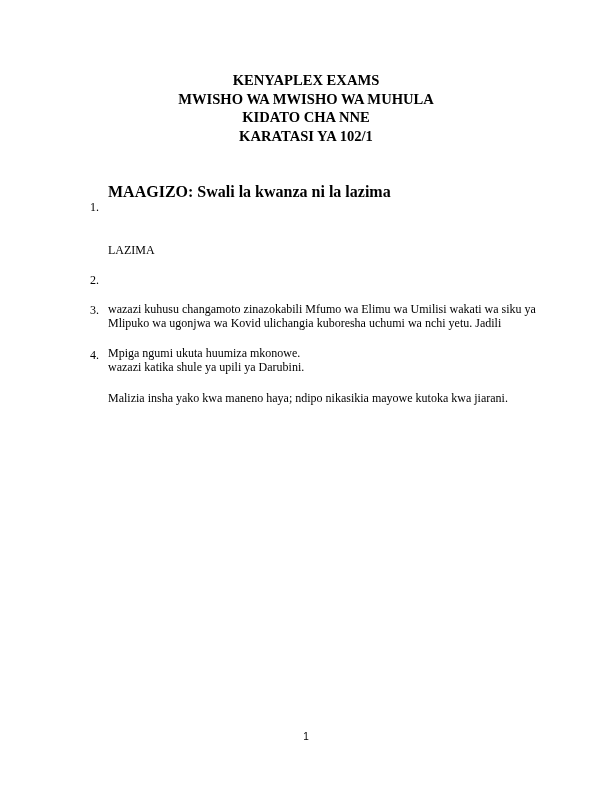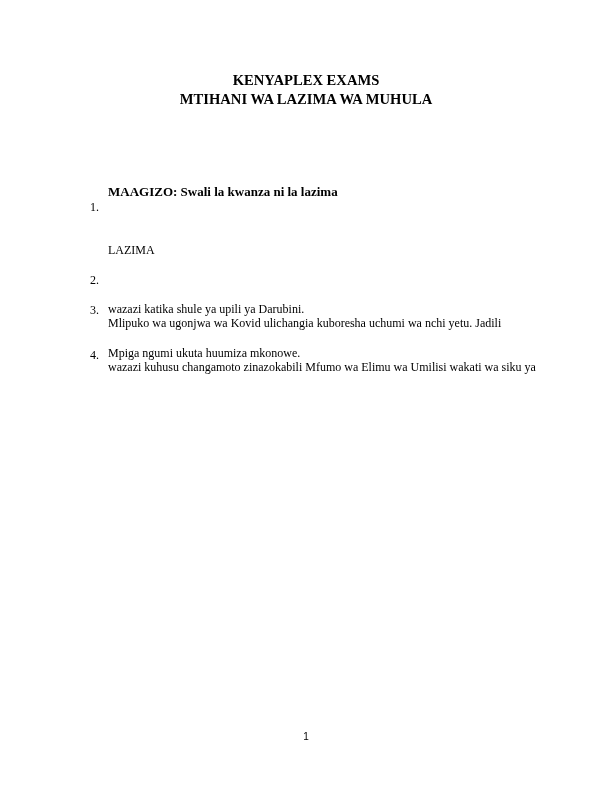--- a/index.html
+++ b/index.html
@@ -2,59 +2,62 @@
 <html><head>
 <meta charset="utf-8">
 <style>
   html, body { margin:0; padding:0; background:#ffffff; }
   body { width:612px; height:792px; position:relative; overflow:hidden; font-family:"Liberation Serif", serif; color:#000; }
   .header { position:absolute; top:71px; left:0; width:612px; text-align:center; font-weight:bold; font-size:14.6px; line-height:18.5px; }
   .header div { white-space:nowrap; }
   .frac { display:inline-block; vertical-align:middle; font-size:9px; line-height:8px; text-align:center; margin-left:1px; position:relative; top:-2px; }
   .frac span { display:block; }
   .frac .num { border-bottom:1px solid #000; padding:0 1px; }
-  .instr { position:absolute; top:185px; left:108px; font-weight:bold; font-size:13px; line-height:14px; white-space:nowrap; }
+  .instr { position:absolute; top:185px; left:108px; font-weight:bold; font-size:16px; line-height:14px; white-space:nowrap; }
   .q { position:absolute; left:0; font-size:12px; line-height:15.5px; }
   .q .num { position:absolute; left:90px; }
   .q .txt { position:absolute; left:108px; white-space:nowrap; }
   .q .txt div { white-space:nowrap;margin-top:43px; }
   .footer { position:absolute; top:731px; left:0; width:612px; text-align:center; font-family:"Liberation Sans", sans-serif; font-size:10px; }
 </style>
 </head>
 <body>
 
 <div class="header">
   <div>KENYAPLEX EXAMS</div>
-  <div>MTIHANI WA LAZIMA WA MUHULA</div>
+  <div>MWISHO WA MWISHO WA MUHULA</div>
+  <div>KIDATO CHA NNE</div>
+  <div>KARATASI YA 102/1</div>
 </div>
 
 <div class="instr">MAAGIZO: Swali la kwanza ni la lazima</div>
 
 <div class="q" style="top:200px;">
   <span class="num">1.</span>
   <div class="txt">
     <div>LAZIMA</div>
+    <div>wazazi kuhusu changamoto zinazokabili Mfumo wa Elimu wa Umilisi wakati wa siku ya</div>
     <div>wazazi katika shule ya upili ya Darubini.</div>
-    <div>wazazi kuhusu changamoto zinazokabili Mfumo wa Elimu wa Umilisi wakati wa siku ya</div>
   </div>
 </div>
 
 <div class="q" style="top:273px;">
   <span class="num">2.</span>
   <div class="txt">
     <div>Mlipuko wa ugonjwa wa Kovid ulichangia kuboresha uchumi wa nchi yetu. Jadili</div>
   </div>
 </div>
 
 <div class="q" style="top:303px;">
   <span class="num">3.</span>
   <div class="txt">
     <div>Mpiga ngumi ukuta huumiza mkonowe.</div>
   </div>
 </div>
 
 <div class="q" style="top:348px;">
   <span class="num">4.</span>
   <div class="txt">
+    <div>Malizia insha yako kwa maneno haya; ndipo nikasikia mayowe kutoka kwa jiarani.</div>
   </div>
 </div>
 
 <div class="footer">1</div>
 
 </body></html>

